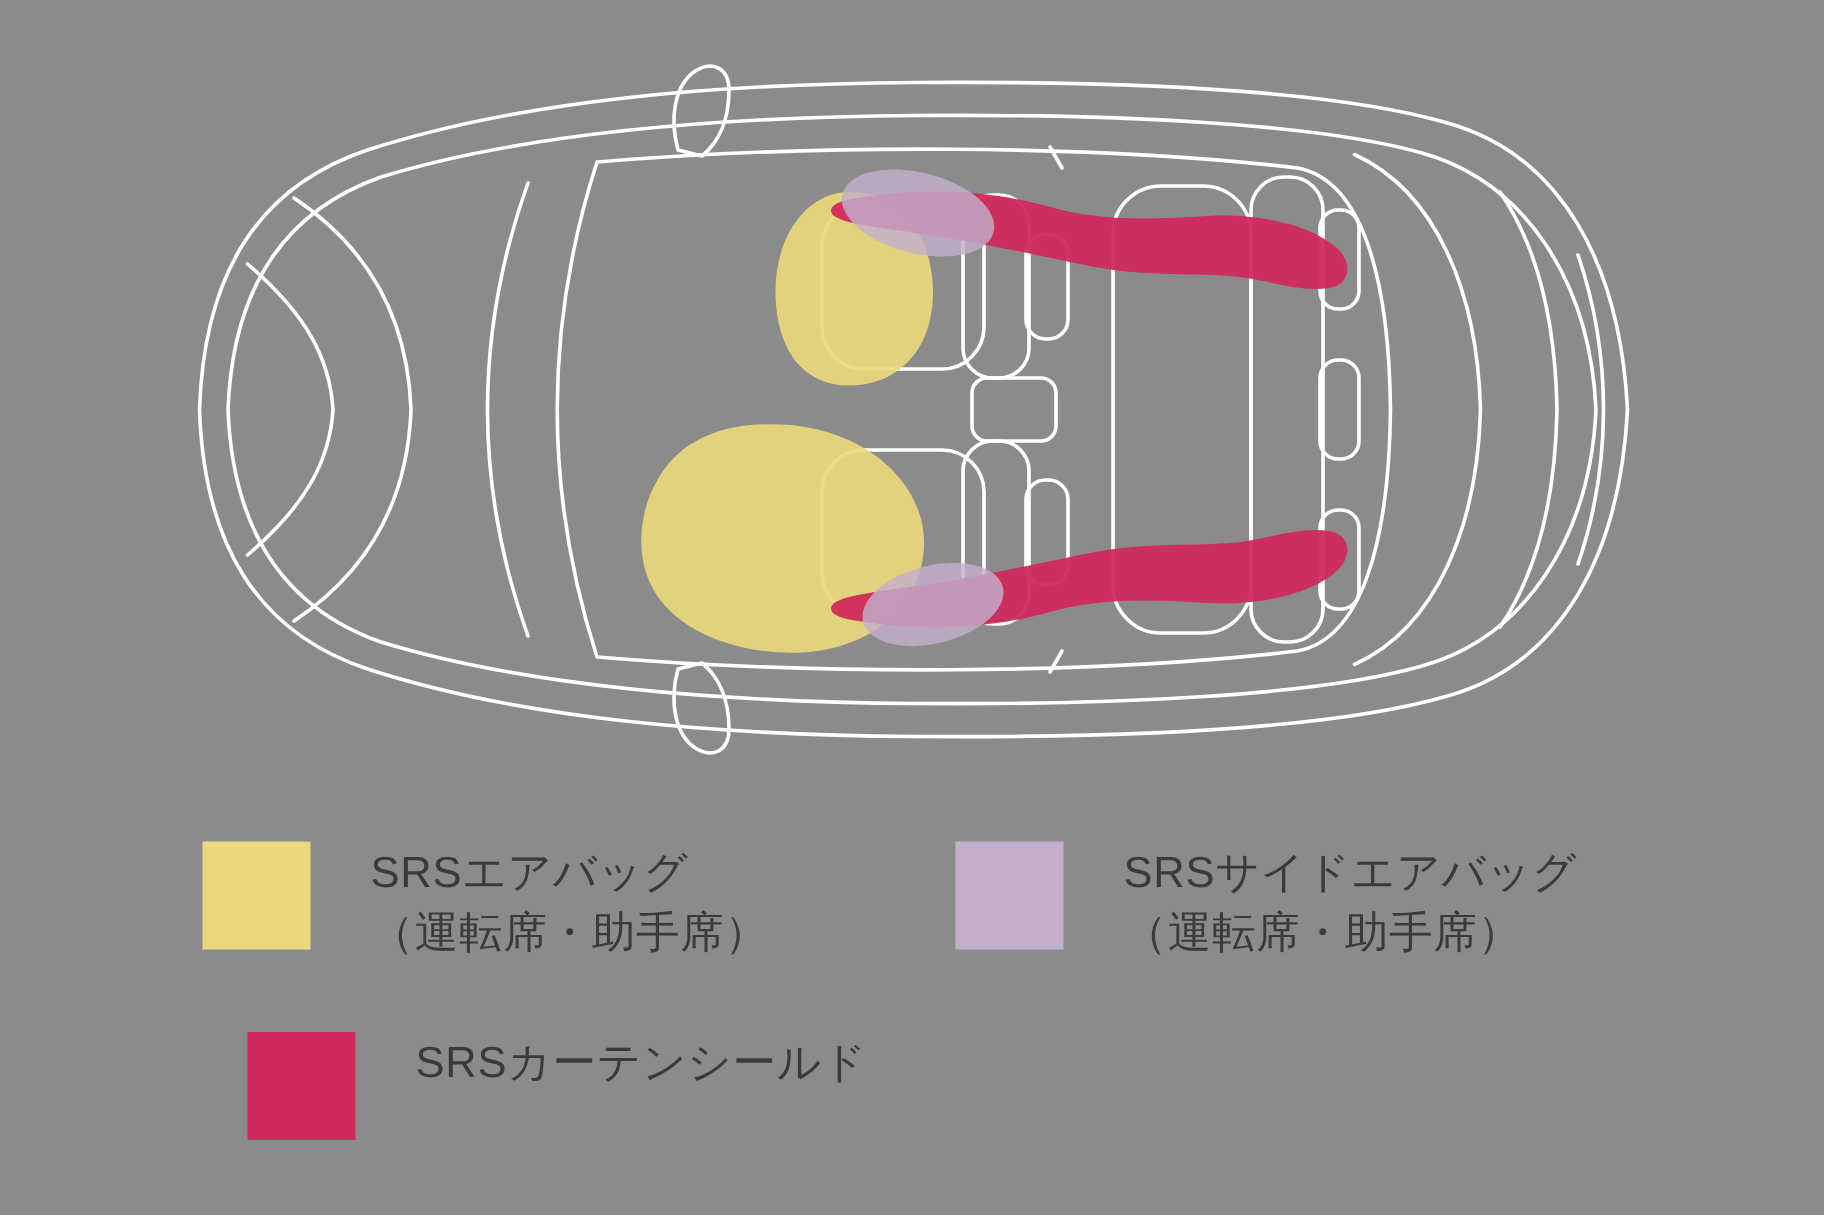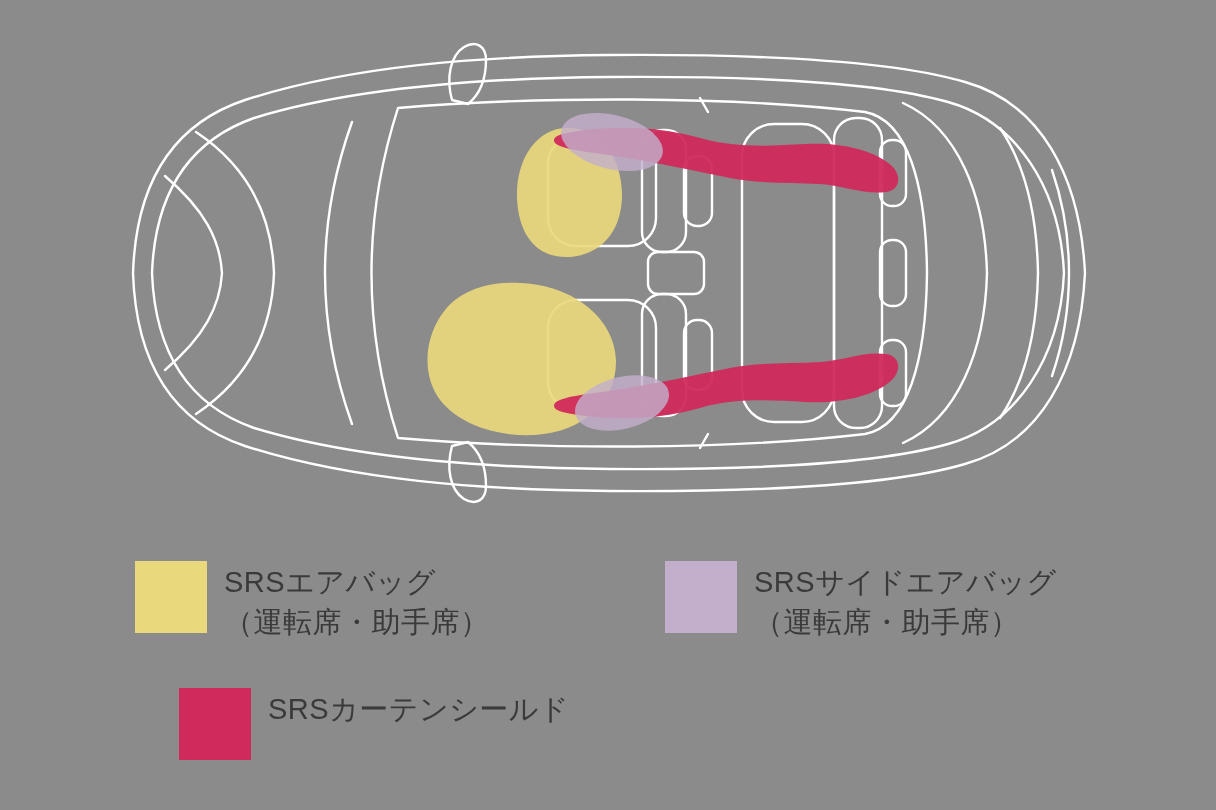--- a/index.html
+++ b/index.html
@@ -7,38 +7,38 @@
     position:relative;
     width:1216px;height:810px;
     overflow:hidden;
     font-family:"Liberation Sans", sans-serif;
   }
   .diagram-svg{position:absolute;left:0;top:0;display:block;}
   .legend-item{
     position:absolute;
     display:flex;
     align-items:flex-start;
-    gap:17px;
+    gap:40px;
   }
   .swatch{
     width:72px;height:72px;
     flex:0 0 auto;
   }
   .legend-text{
     font-size:29px;
     line-height:40px;
     font-weight:500;
     color:#3a3a3a;
     letter-spacing:0.5px;
     padding-top:1px;
     white-space:nowrap;
   }
   .pos-legend-1{left:135px;top:561px;}
-  .pos-legend-2{left:665px;top:561px;}
-  .pos-legend-3{left:135px;top:688px;padding-left:44px;}
+  .pos-legend-2{left:637px;top:561px;}
+  .pos-legend-3{left:121px;top:688px;padding-left:44px;}
 </style>
 </head>
 <body>
 
 <div class="page" style="background-color: rgb(139, 139, 139);">
 
   <svg class="diagram-svg" width="1216" height="546" viewBox="0 0 1216 546">
 
     <g fill="none" stroke-width="2.4" stroke-linecap="round" stroke-linejoin="round" stroke="#ffffff">
 

